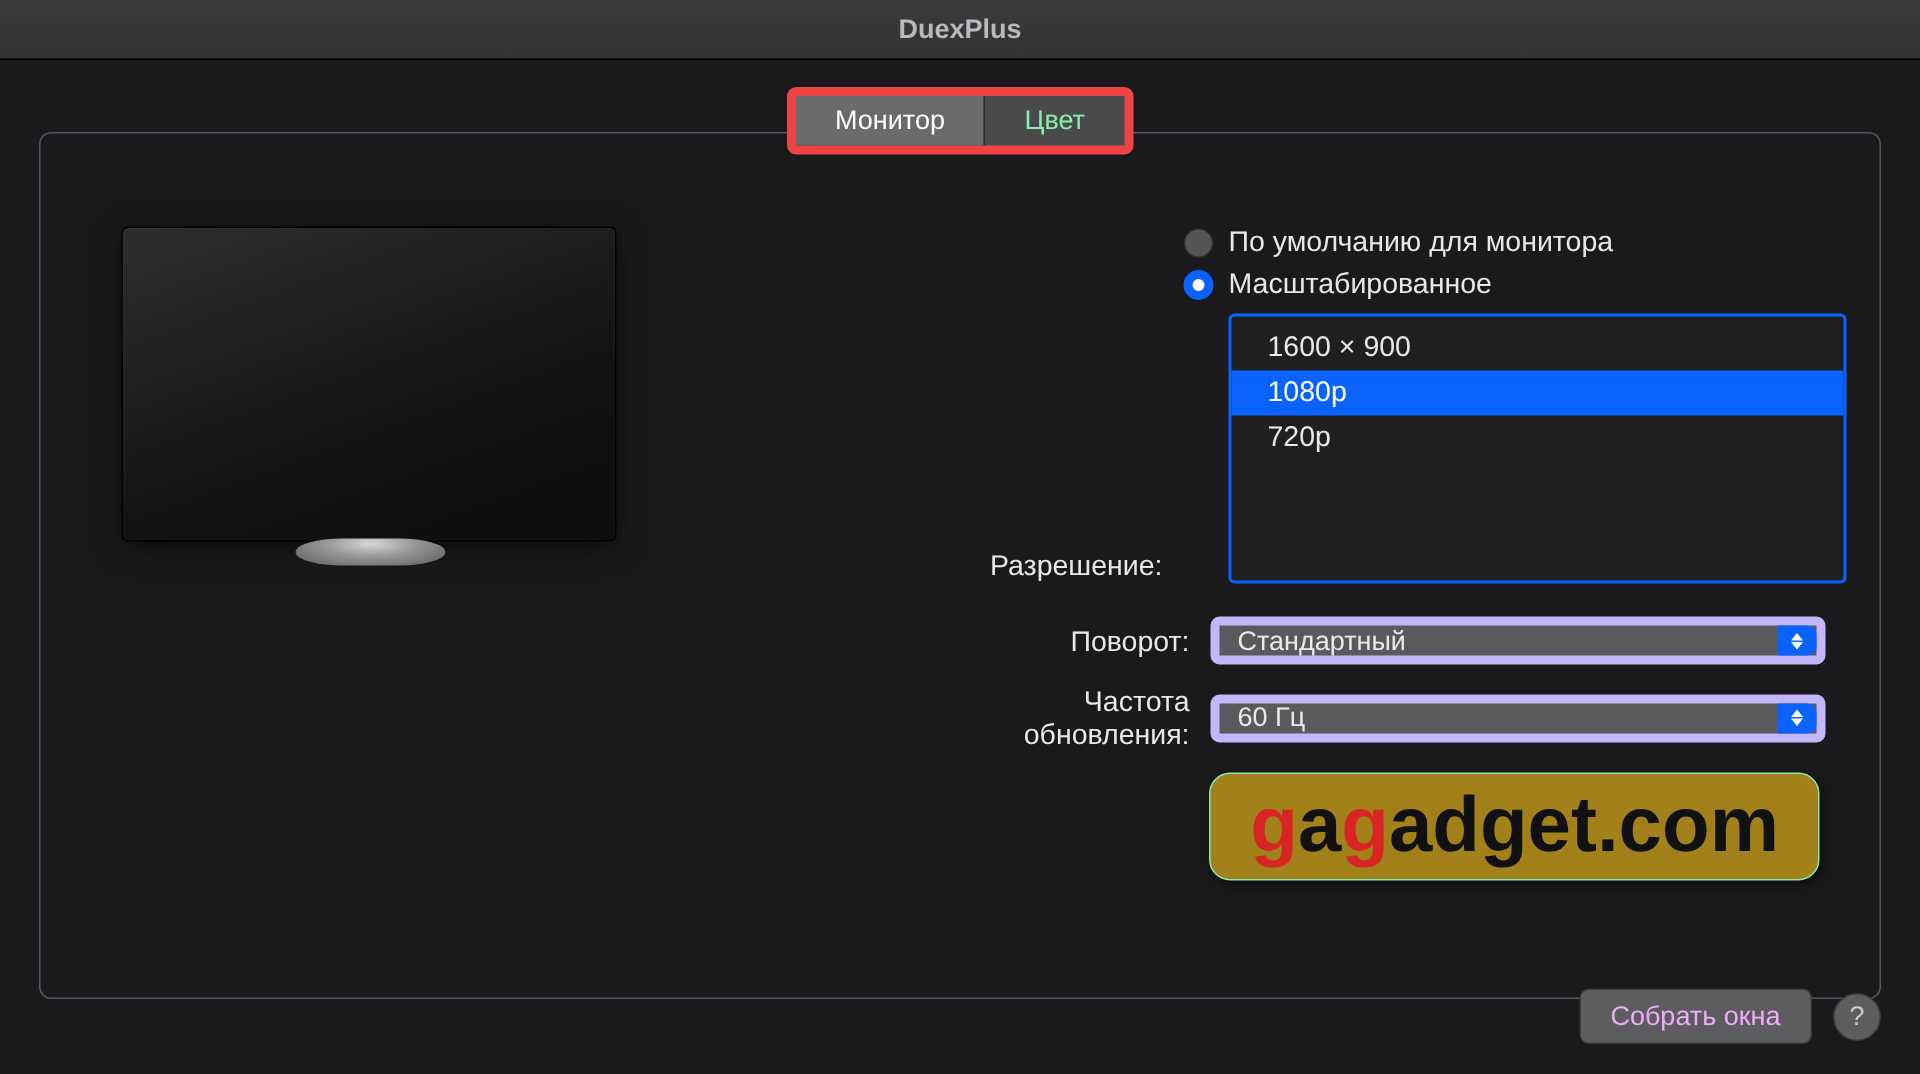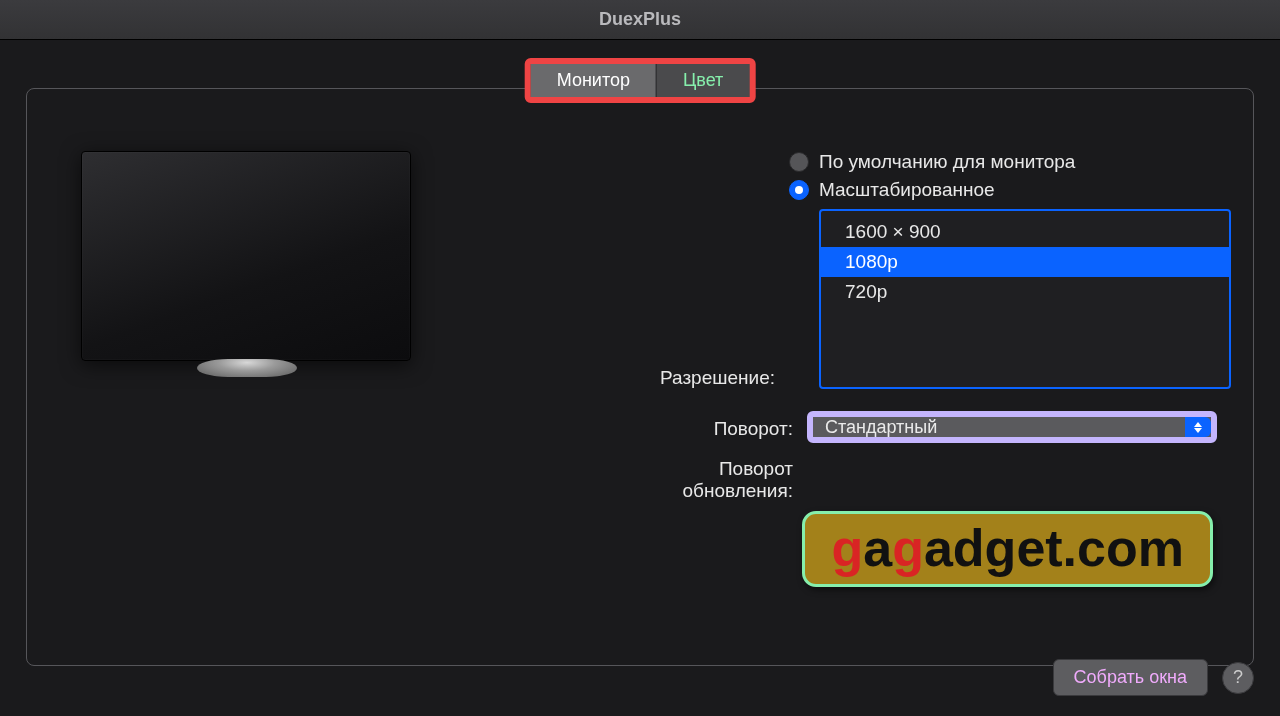--- a/index.html
+++ b/index.html
@@ -219,21 +219,21 @@
     justify-content: center;
     font-size: 18px;
     color: #ccc;
   }
 
   .watermark {
     position: absolute;
     right: 40px;
     bottom: 78px;
     background: #a3811a;
-    border: 3px solid #86efac;
+    border: 1px solid #86efac;
     border-radius: 14px;
     padding: 8px 26px 10px 26px;
     font-size: 52px;
     font-weight: 800;
     letter-spacing: 0px;
     font-family: Arial, sans-serif;
     color: #111;
     box-shadow: 2px 3px 6px rgba(0,0,0,0.5);
     line-height: 1;
   }
@@ -284,21 +284,27 @@
         <div class="row-label">Поворот:</div>
         <div class="row-value">
           <div class="popup-btn">
             <span>Стандартный</span>
             <span class="popup-caret"></span>
           </div>
         </div>
       </div>
 
       <div class="row pop">
-        <div class="row-label">Поворот обновления:</div>
+        <div class="row-label">Частота обновления:</div>
+        <div class="row-value">
+          <div class="popup-btn">
+            <span>60 Гц</span>
+            <span class="popup-caret"></span>
+          </div>
+        </div>
       </div>
 
     </div>
 
     <div class="watermark">
       <span class="g1">g</span><span>a</span><span class="g2">g</span><span>adget.com</span>
     </div>
 
   </div>
 

